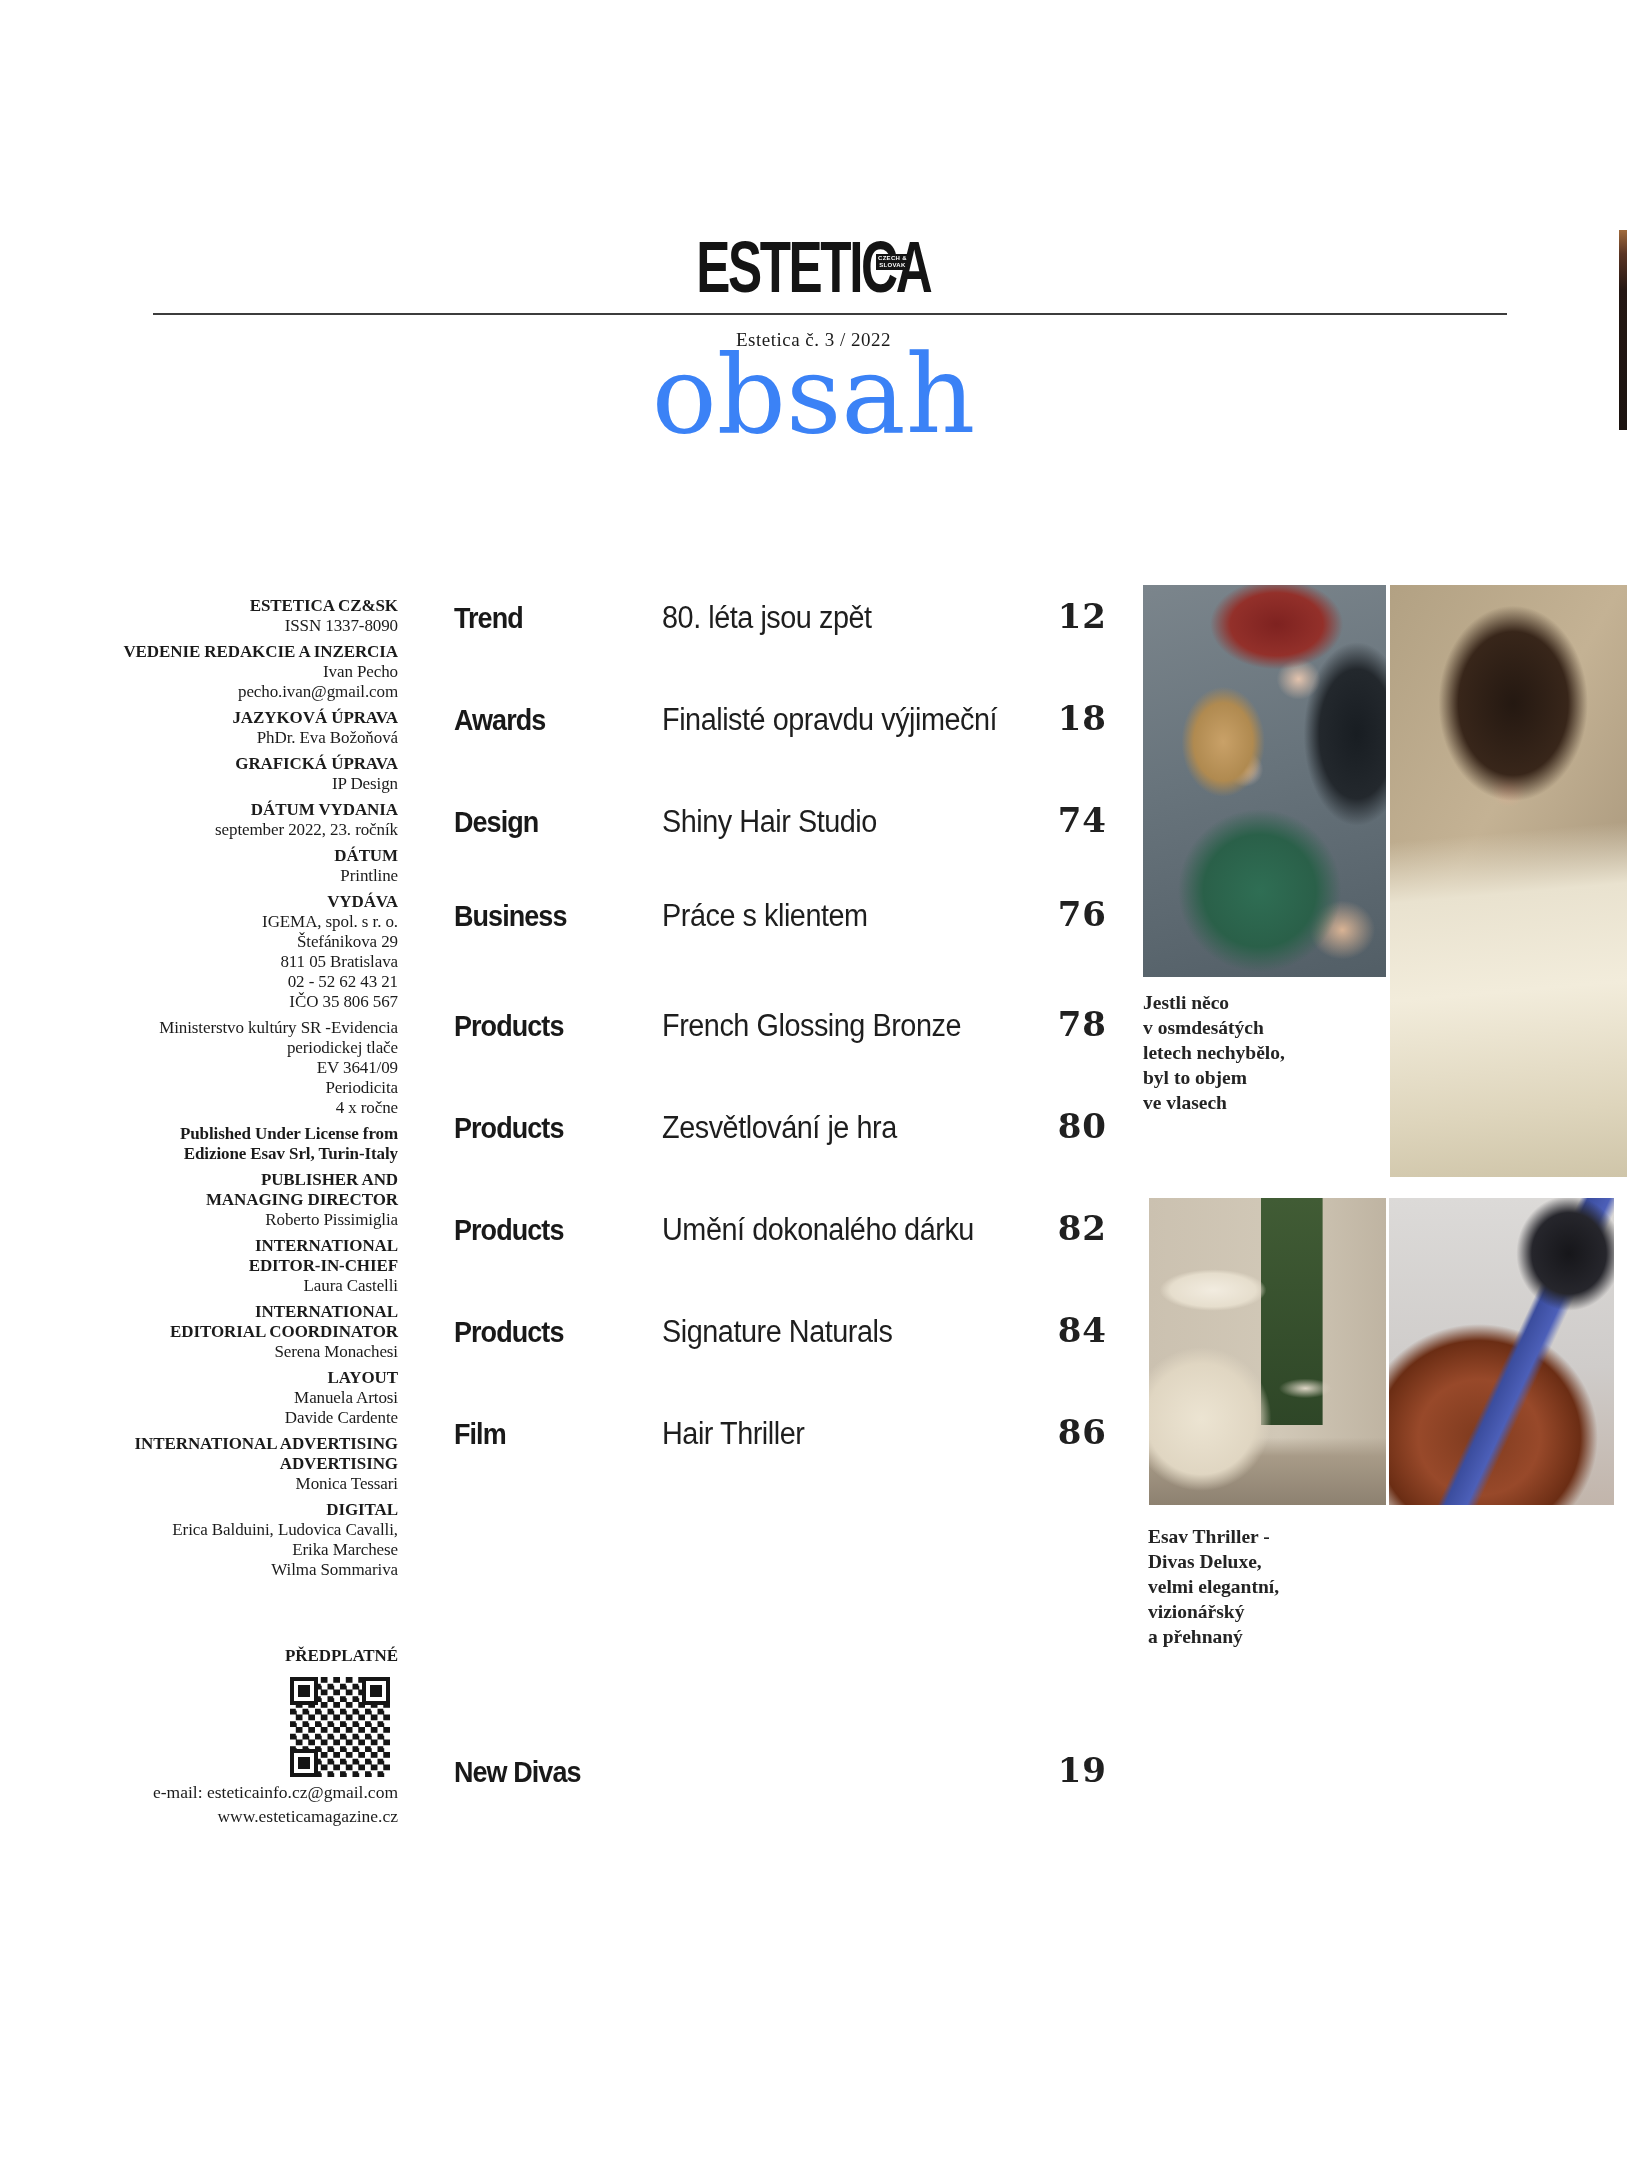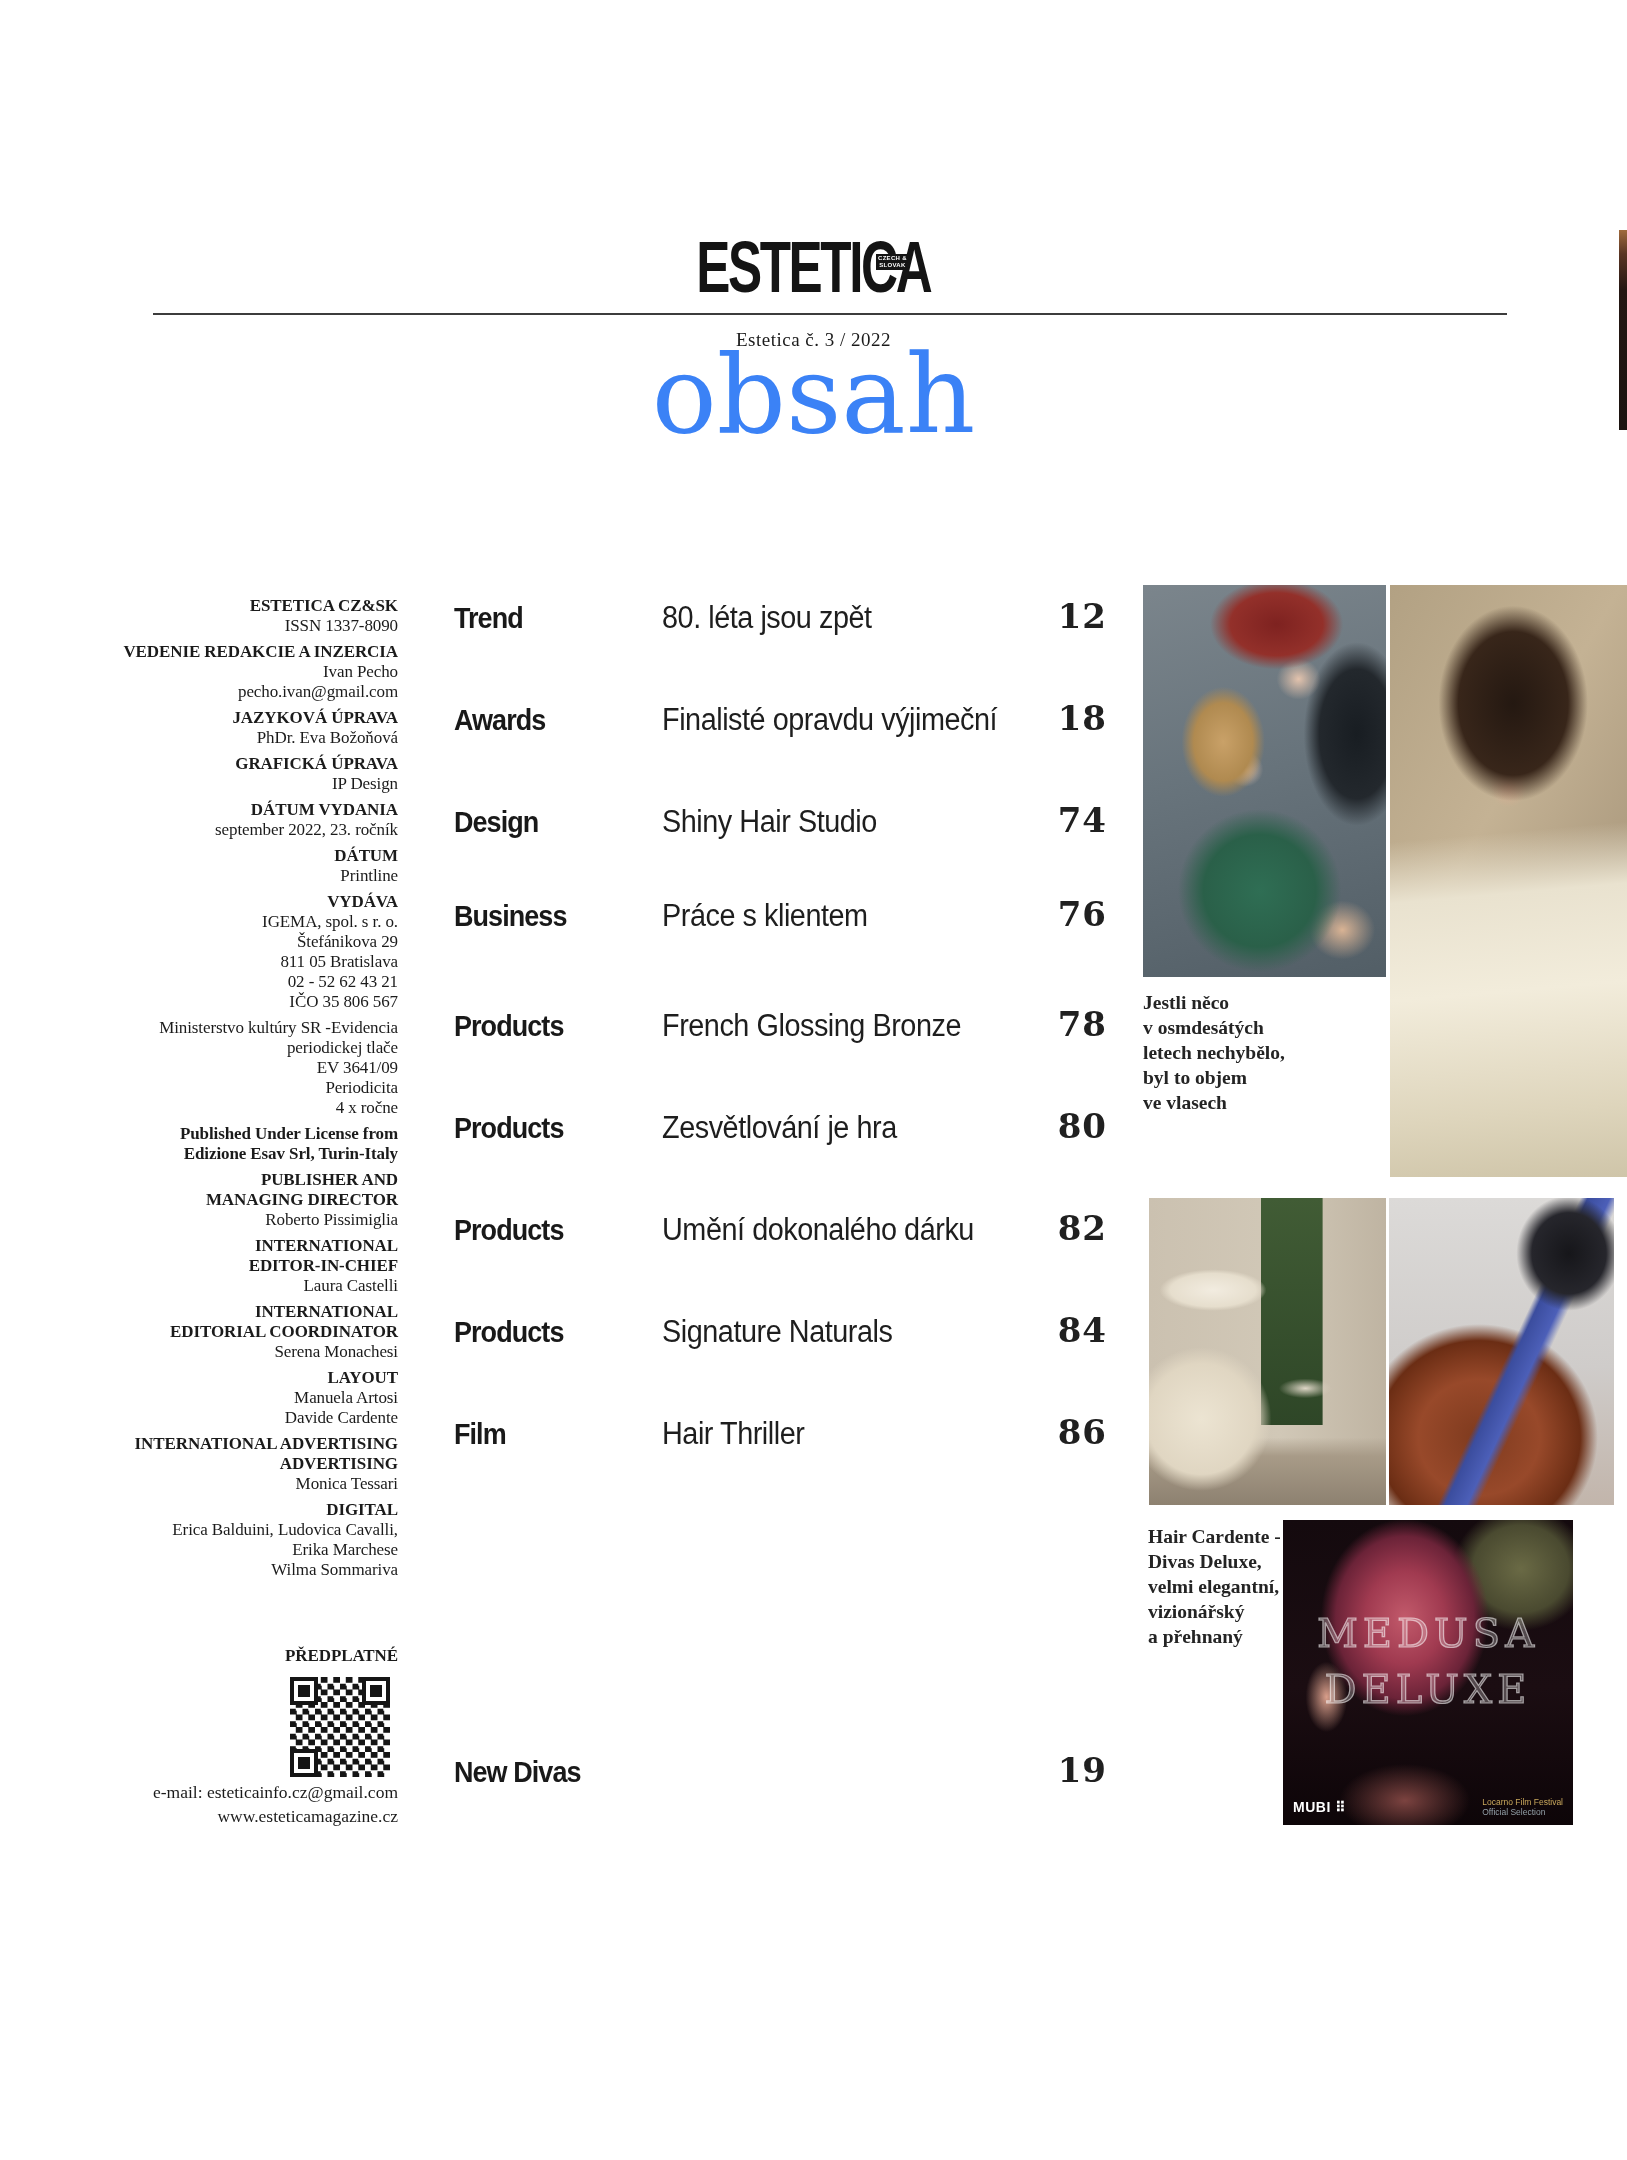--- a/index.html
+++ b/index.html
@@ -290,35 +290,23 @@
   <div class="photo" id="photoD"></div>
 
   <div class="caption" id="captionA">
       <div>Jestli něco</div>
       <div>v osmdesátých</div>
       <div>letech nechybělo,</div>
       <div>byl to objem</div>
       <div>ve vlasech</div>
     </div>
   <div class="caption" id="captionB">
-      <div>Hair Cardente -</div>
+      <div>Esav Thriller -</div>
       <div>Divas Deluxe,</div>
       <div>velmi elegantní,</div>
       <div>vizionářský</div>
       <div>a přehnaný</div>
     </div>
 
-  <div class="poster">
-    <span class="poster-title pt1">MEDUSA</span>
-    <span class="poster-title pt2">DELUXE</span>
-    <span class="mubi">
-      <span>MUBI</span>
-      <span>⠿</span>
-    </span>
-    <span class="festival">
-      <div>Locarno Film Festival</div>
-      <div class="l2">Official Selection</div>
-    </span>
-  </div>
 
   <div class="edge-strip"></div>
 
 </div>
 
 </body></html>

